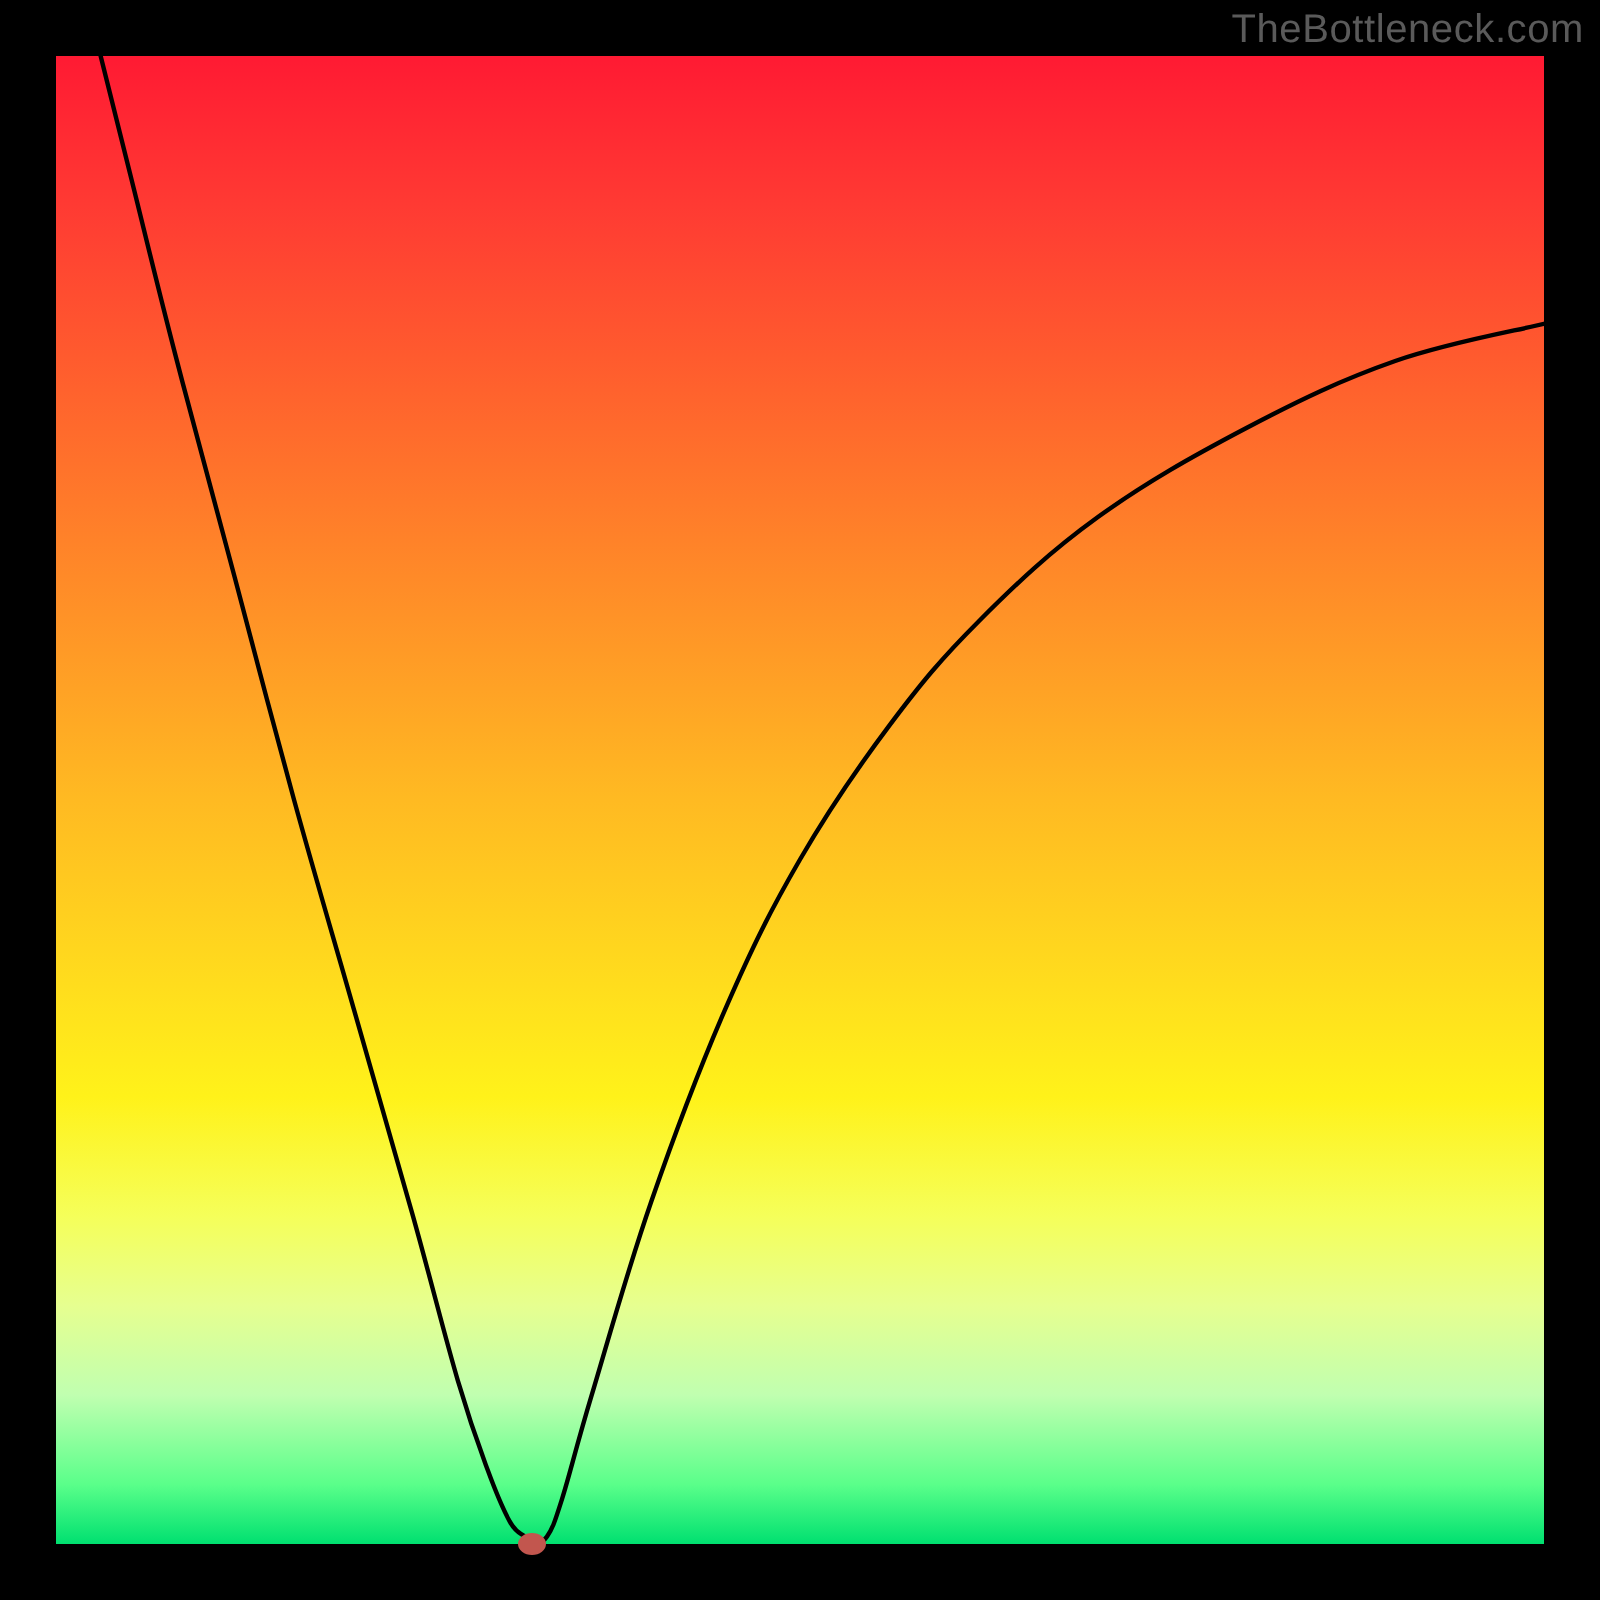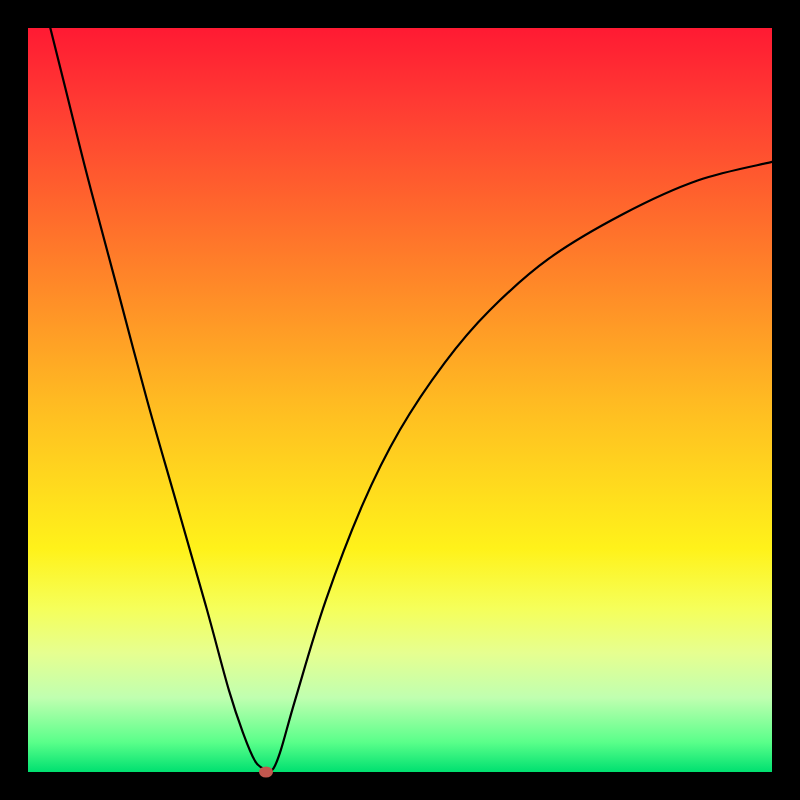--- a/index.html
+++ b/index.html
@@ -70,13 +70,14 @@
 </head>
 <body>
 
 <div class="frame">
   <div class="plot">
     <svg class="curve" viewBox="0 0 744 744" preserveAspectRatio="none">
       <path id="curve-path" d="M 22.32 0.00 C 25.00 10.71, 30.50 32.74, 37.20 59.52 C 43.90 86.30, 50.15 112.64, 59.52 148.80 C 68.89 184.96, 78.57 220.22, 89.28 260.40 C 99.99 300.58, 108.33 333.16, 119.04 372.00 C 129.75 410.84, 138.09 438.66, 148.80 476.16 C 159.51 513.66, 169.19 546.84, 178.56 580.32 C 187.93 613.80, 194.18 639.39, 200.88 662.16 C 207.58 684.93, 211.07 694.08, 215.76 706.80 C 220.45 719.52, 223.57 726.81, 226.92 732.84 C 230.27 738.87, 232.35 738.27, 234.36 740.28 C 236.37 742.29, 236.07 744.00, 238.08 744.00 C 240.09 744.00, 242.84 744.30, 245.52 740.28 C 248.20 736.26, 248.94 734.40, 252.96 721.68 C 256.98 708.96, 259.80 696.38, 267.84 669.60 C 275.88 642.82, 285.55 607.70, 297.60 572.88 C 309.65 538.06, 321.41 506.96, 334.80 476.16 C 348.19 445.36, 357.27 427.20, 372.00 401.76 C 386.73 376.32, 400.57 356.23, 416.64 334.80 C 432.71 313.37, 442.53 301.47, 461.28 282.72 C 480.03 263.97, 496.69 248.05, 520.80 230.64 C 544.91 213.23, 568.42 200.06, 595.20 186.00 C 621.98 171.94, 642.82 161.89, 669.60 152.52 C 696.38 143.15, 730.61 137.27, 744.00 133.92" fill="none" stroke="#000" stroke-width="2.2" stroke-linecap="round" stroke-linejoin="round"></path>
     </svg>
     <div id="min-marker" class="marker" style="left: 238.08px; top: 744px; background: rgb(194, 86, 78);"></div>
   </div>
+  <div class="watermark">TheBottleneck.com</div>
 </div>
 
 </body></html>

